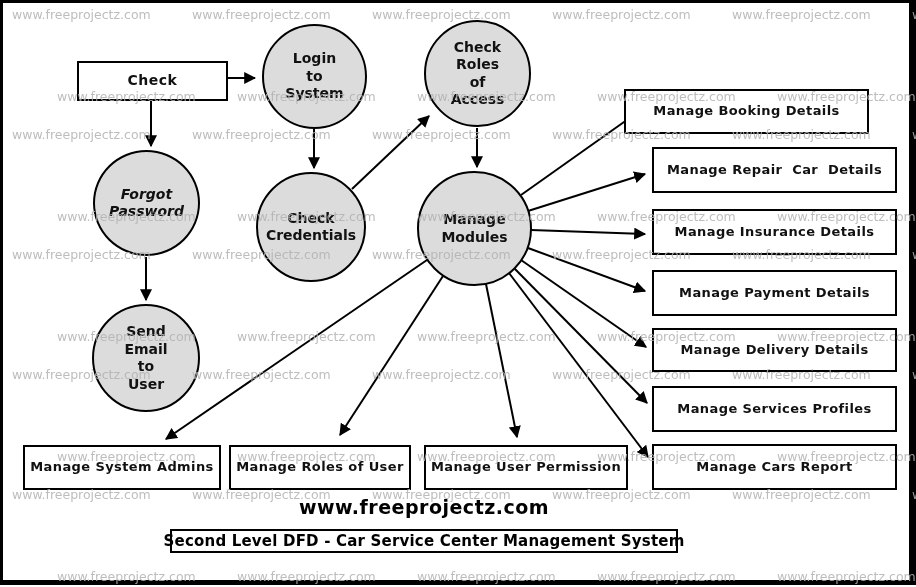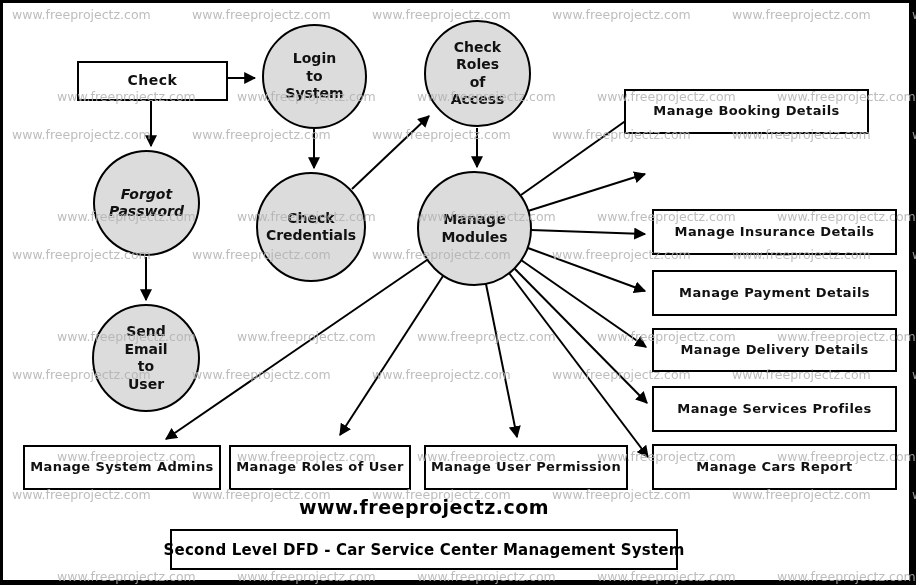--- a/index.html
+++ b/index.html
@@ -14,21 +14,21 @@
   .store{background:var(--box-fill,#ffffff);border:2px solid var(--line,#000);}
   .lbl{font-weight:bold;color:#111;line-height:1.25;}
   .proc-lbl{font-size:14px;white-space:pre-line;}
   .store-lbl{font-size:13px;white-space:pre-wrap;letter-spacing:.4px;}
   .entity-lbl{font-size:14px;letter-spacing:.5px;}
   #arrows{position:absolute;left:0;top:0;z-index:1;}
   #wm-layer{position:absolute;left:0;top:0;width:100%;height:100%;z-index:10;pointer-events:none;}
   .wm{position:absolute;font-size:12.5px;color:var(--watermark,#b2b2b2);opacity:.85;white-space:nowrap;}
   #site-text{position:absolute;left:170px;top:496px;width:508px;text-align:center;
     font-size:19px;font-weight:bold;color:#000;z-index:3;letter-spacing:.5px;}
-  #caption-box{position:absolute;left:170px;top:529px;width:508px;height:41px;box-sizing:border-box;
+  #caption-box{position:absolute;left:170px;top:529px;width:508px;height:24px;box-sizing:border-box;
     border:2px solid #000;background:#fff;display:flex;align-items:center;justify-content:center;z-index:3;}
   #caption-box .cap{font-size:15px;font-weight:bold;letter-spacing:.2px;color:#000;white-space:nowrap;}
 </style>
 </head>
 <body>
 
 <div id="canvas">
 
   <div class="frame" style="left:0;top:0;width:916px;height:3px;"></div>
   <div class="frame" style="left:0;top:0;width:3px;height:585px;"></div>
@@ -90,20 +90,23 @@
   </div>
   <div class="shape process" style="left:92px;top:304px;width:108px;height:108px;">
     <span class="lbl proc-lbl">Send
 Email
 to
 User</span>
   </div>
 
   <div class="shape store" style="left:624px;top:89px;width:245px;height:45px;">
     <span class="lbl store-lbl">Manage Booking Details</span>
+  </div>
+  <div class="shape store" style="left:652px;top:147px;width:245px;height:46px;">
+    <span class="lbl store-lbl">Manage Repair  Car  Details</span>
   </div>
   <div class="shape store" style="left:652px;top:209px;width:245px;height:46px;">
     <span class="lbl store-lbl">Manage Insurance Details</span>
   </div>
   <div class="shape store" style="left:652px;top:270px;width:245px;height:46px;">
     <span class="lbl store-lbl">Manage Payment Details</span>
   </div>
   <div class="shape store" style="left:652px;top:328px;width:245px;height:44px;">
     <span class="lbl store-lbl">Manage Delivery Details</span>
   </div>

